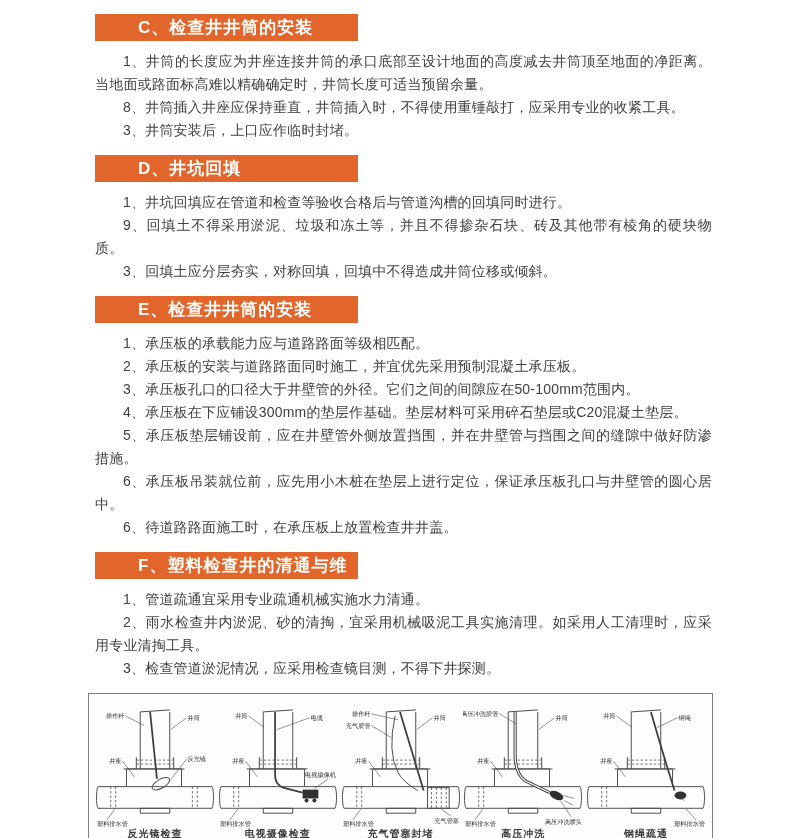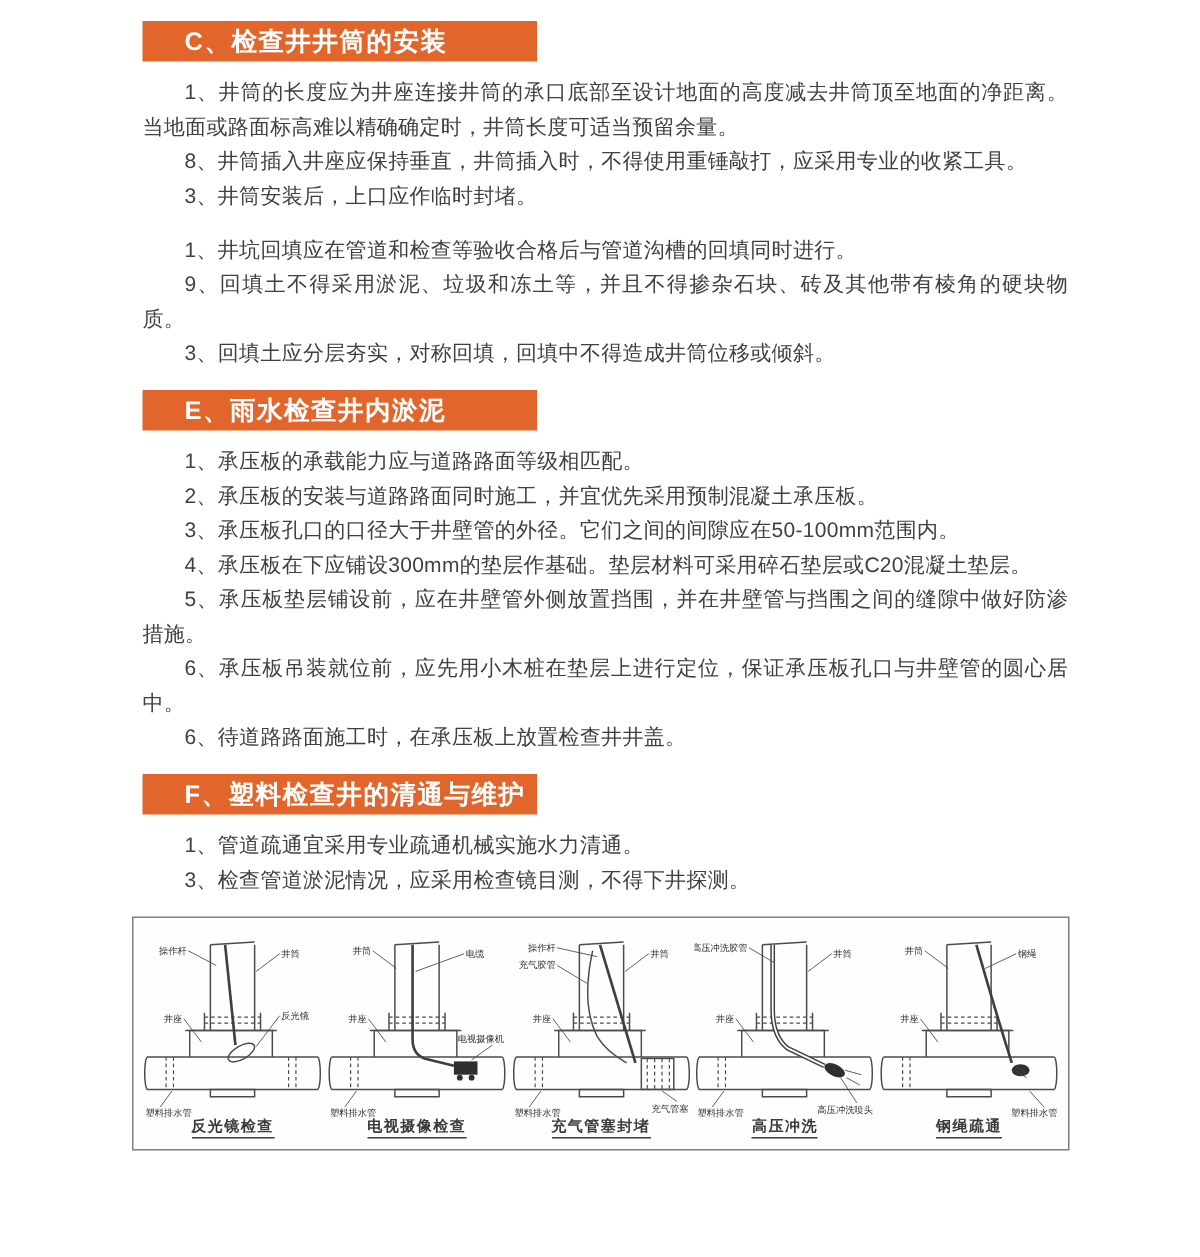--- a/index.html
+++ b/index.html
@@ -5,21 +5,21 @@
   html,body{margin:0;padding:0;}
   body{
     width:800px;height:838px;background:#ffffff;position:relative;overflow:hidden;
     font-family:"Liberation Sans","DejaVu Sans",sans-serif;
   }
   .doc{box-sizing:border-box;width:800px;padding:14px 88px 0 95px;}
   .section{margin-bottom:13px;}
   .sec-header{
     width:263px;height:27px;background:#e2662b;color:#ffffff;
     font-size:17px;font-weight:bold;line-height:27px;
-    padding-left:28px;box-sizing:border-box;letter-spacing:1px;
+    padding-left:43px;box-sizing:border-box;letter-spacing:1px;
     margin-bottom:9px;
   }
   .para{
     margin:0;font-size:14px;line-height:23px;color:#404040;
     text-indent:2em;letter-spacing:0.2px;text-align:justify;
   }
   .figure-box{
     box-sizing:border-box;margin:12px 0 0 -7px;width:625px;height:156px;
     border:1px solid #7e7e7e;background:#fefefe;
     display:flex;justify-content:space-between;align-items:center;
@@ -44,39 +44,41 @@
 <div class="doc">
 
   <div class="section">
     <div class="sec-header">C、检查井井筒的安装</div>
     <p class="para">1、井筒的长度应为井座连接井筒的承口底部至设计地面的高度减去井筒顶至地面的净距离。当地面或路面标高难以精确确定时，井筒长度可适当预留余量。</p>
     <p class="para">8、井筒插入井座应保持垂直，井筒插入时，不得使用重锤敲打，应采用专业的收紧工具。</p>
     <p class="para">3、井筒安装后，上口应作临时封堵。</p>
   </div>
 
   <div class="section">
+    <div class="sec-header">D、井坑回填</div>
     <p class="para">1、井坑回填应在管道和检查等验收合格后与管道沟槽的回填同时进行。</p>
     <p class="para">9、回填土不得采用淤泥、垃圾和冻土等，并且不得掺杂石块、砖及其他带有棱角的硬块物质。</p>
     <p class="para">3、回填土应分层夯实，对称回填，回填中不得造成井筒位移或倾斜。</p>
   </div>
 
   <div class="section">
-    <div class="sec-header">E、雨水检查井内淤泥</div>
+    <div class="sec-header">E、检查井井筒的安装</div>
     <p class="para">1、承压板的承载能力应与道路路面等级相匹配。</p>
     <p class="para">2、承压板的安装与道路路面同时施工，并宜优先采用预制混凝土承压板。</p>
     <p class="para">3、承压板孔口的口径大于井壁管的外径。它们之间的间隙应在50-100mm范围内。</p>
     <p class="para">4、承压板在下应铺设300mm的垫层作基础。垫层材料可采用碎石垫层或C20混凝土垫层。</p>
     <p class="para">5、承压板垫层铺设前，应在井壁管外侧放置挡围，并在井壁管与挡围之间的缝隙中做好防渗措施。</p>
     <p class="para">6、承压板吊装就位前，应先用小木桩在垫层上进行定位，保证承压板孔口与井壁管的圆心居中。</p>
     <p class="para">6、待道路路面施工时，在承压板上放置检查井井盖。</p>
   </div>
 
   <div class="section">
     <div class="sec-header">F、塑料检查井的清通与维护</div>
     <p class="para">1、管道疏通宜采用专业疏通机械实施水力清通。</p>
+    <p class="para">2、雨水检查井内淤泥、砂的清掏，宜采用机械吸泥工具实施清理。如采用人工清理时，应采用专业清掏工具。</p>
     <p class="para">3、检查管道淤泥情况，应采用检查镜目测，不得下井探测。</p>
   </div>
 
   <div class="figure-box">
 
     <div class="diagram">
       <svg width="120" height="126" viewBox="0 0 122 126">
         <line class="ln" x1="3" y1="84" x2="119" y2="84"></line>
           <line class="ln" x1="3" y1="106" x2="119" y2="106"></line>
         <path class="ln" d="M3 84 C1 88 1 102 3 106"></path>

